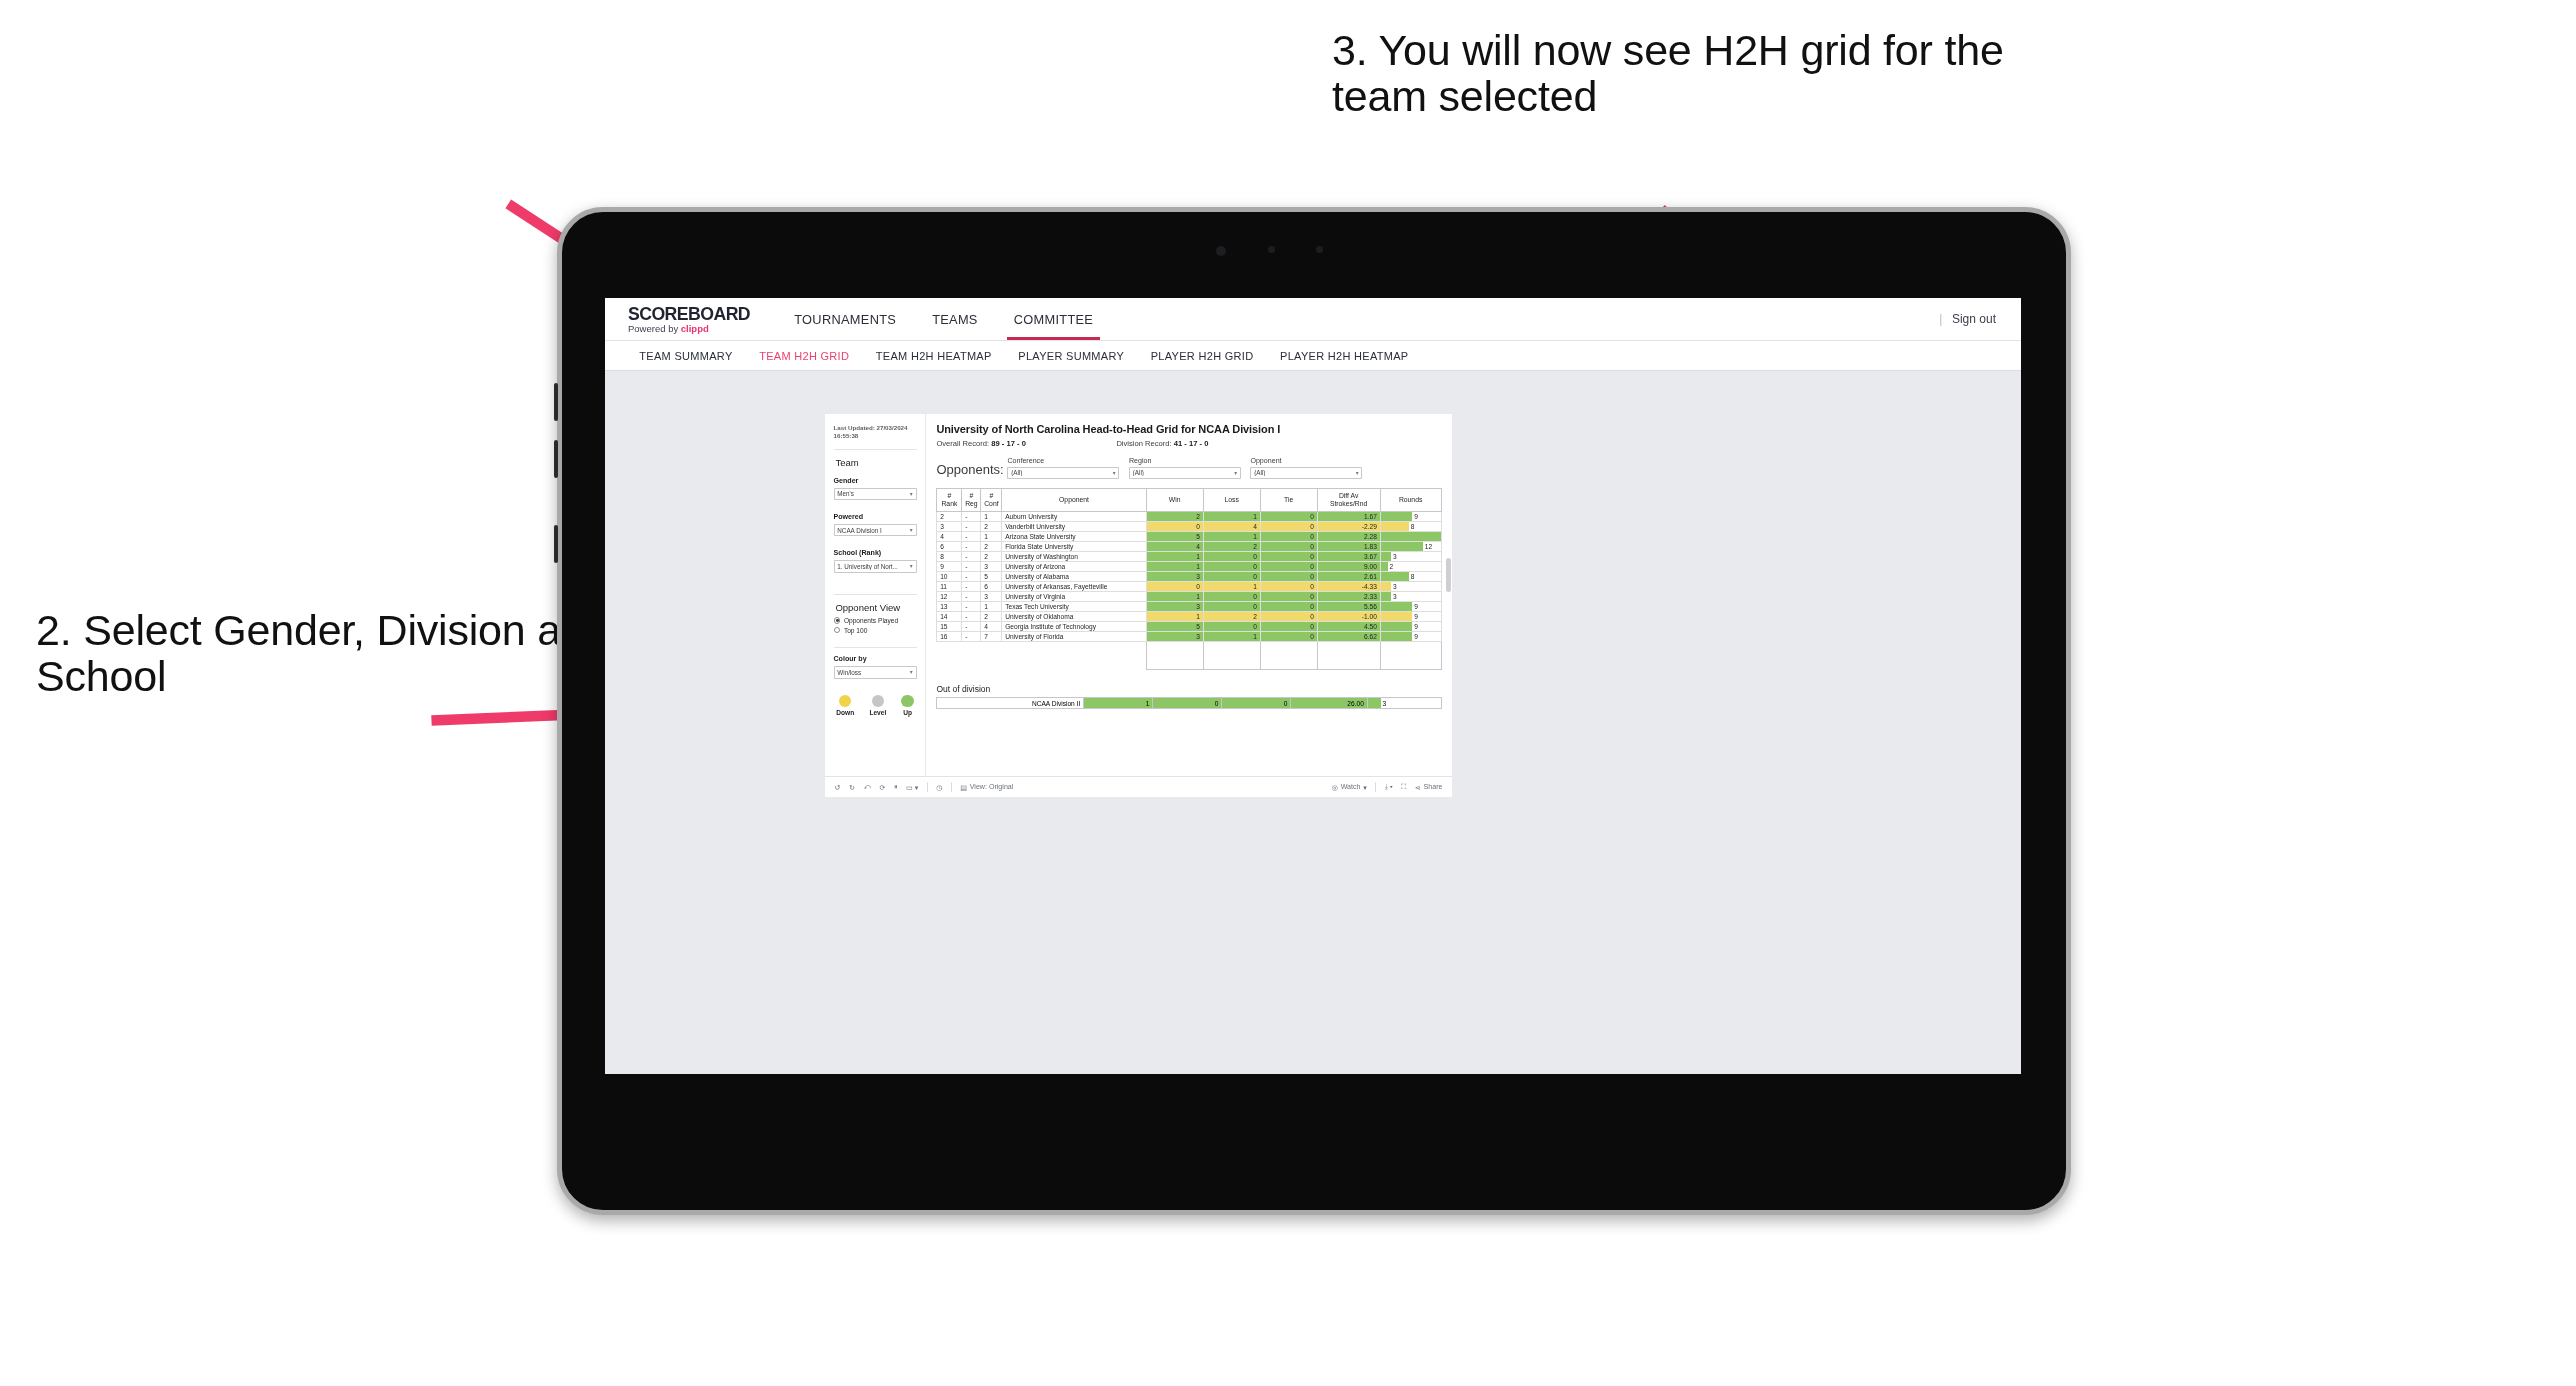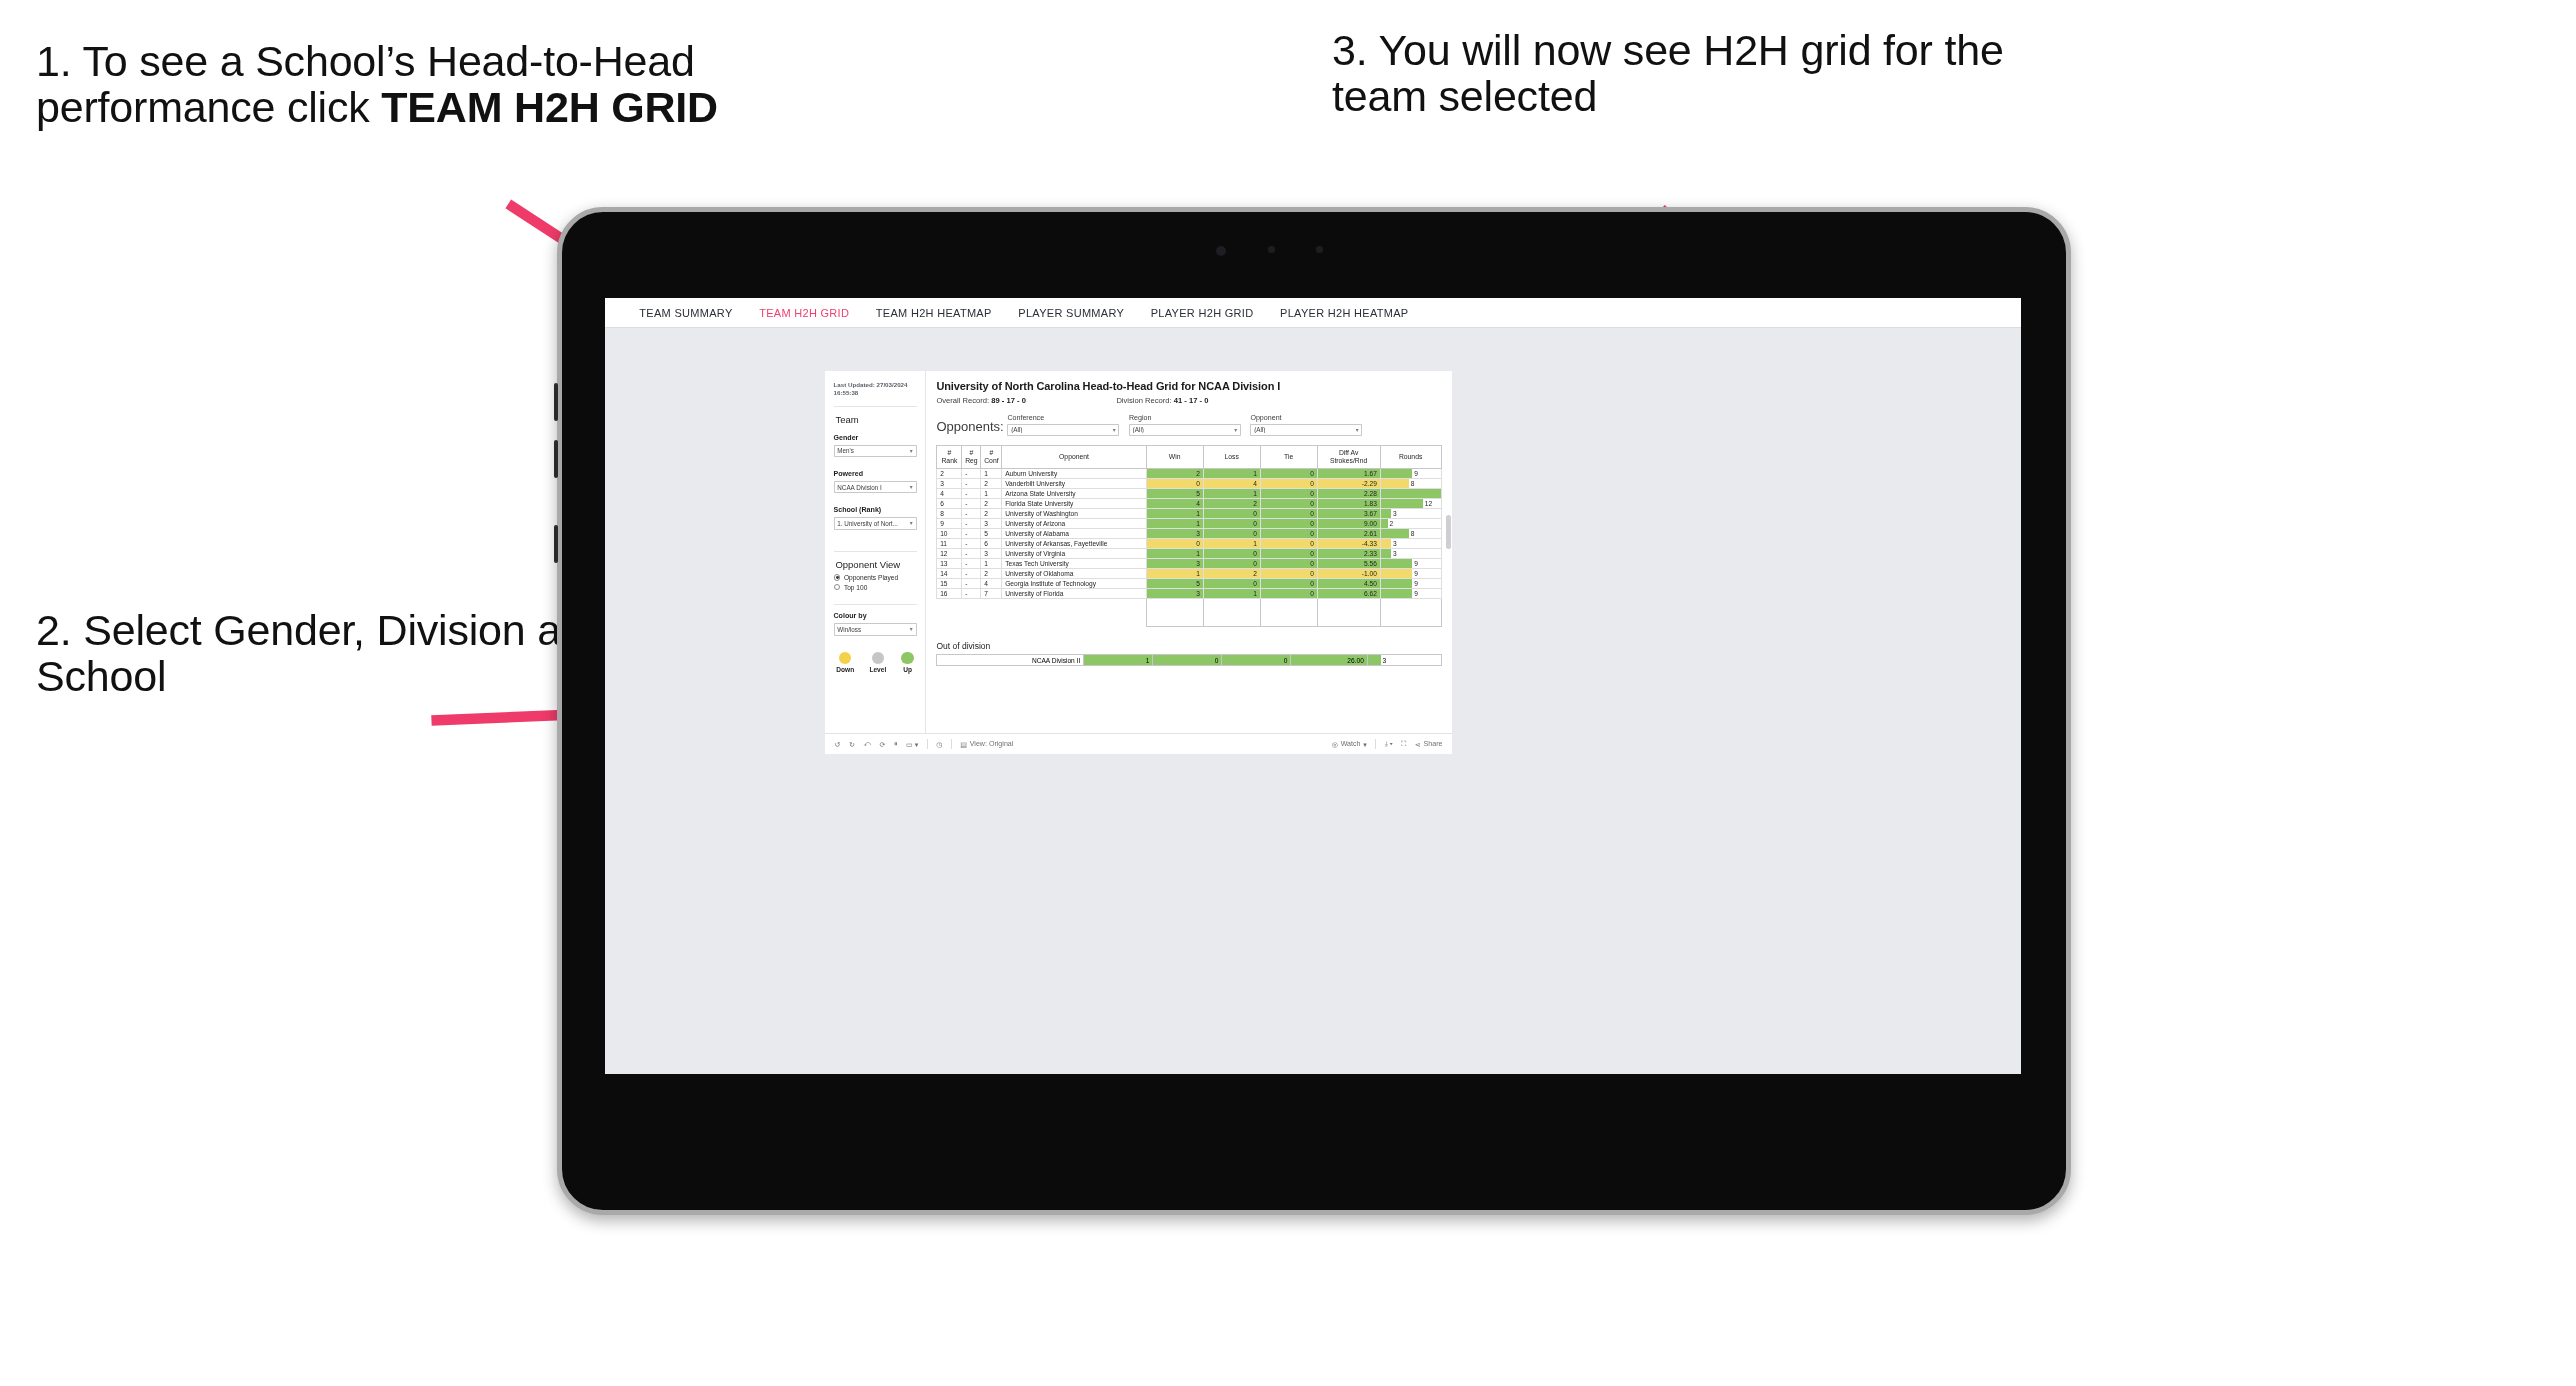--- a/index.html
+++ b/index.html
@@ -184,21 +184,20 @@
   .scroll-v {
     position:absolute; right:0.9px; top:144px; width:4.7px; height:34px;
     background:#cfcfd3; border-radius:2.8px;
   }
 </style>
 </head>
 <body>
 
 <div id="stage">
 
-  <div class="annot" id="annot1"><span>1. To see a School’s Head-to-Head performance click </span><b>TEAM H2H GRID</b></div>
 
   <div class="annot" id="annot2">2. Select Gender, Division and School</div>
 
   <div class="annot" id="annot3">3. You will now see H2H grid for the team selected</div>
 
   <svg class="arrow-svg" viewBox="0 0 2717 1462">
 
     <g>
       <path d="M536 215 L775 371" stroke="#ee3b69" stroke-width="11" fill="none"></path>
       <path d="M802 390 L742 352 L747 398 Z" fill="#ee3b69"></path>
@@ -218,20 +217,35 @@
   <div id="tablet">
     <div class="cam" style="left:654px;top:34px;"></div>
     <div class="cam" style="left:706px;top:34px;width:6.6px;height:6.6px;"></div>
     <div class="cam" style="left:754px;top:34px;width:6.6px;height:6.6px;"></div>
     <div class="btn-side" style="top:171px;height:38px;"></div>
     <div class="btn-side" style="top:228px;height:38px;"></div>
     <div class="btn-side" style="top:313px;height:38px;"></div>
 
     <div id="screen">
 
+      <div id="topnav">
+        <div class="logo-wrap">
+          <div class="logo-main">SCOREBOARD</div>
+          <div class="logo-sub"><span>Powered by </span><span class="brand">clippd</span></div>
+        </div>
+        <div class="nav-items">
+          <div class="nav-item">TOURNAMENTS</div>
+          <div class="nav-item">TEAMS</div>
+          <div class="nav-item active">COMMITTEE</div>
+        </div>
+        <div class="nav-right">
+          <span class="sep">|</span>
+          <span>Sign out</span>
+        </div>
+      </div>
 
       <div id="subnav">
         <div class="subnav-item">TEAM SUMMARY</div>
         <div class="subnav-item active">TEAM H2H GRID</div>
         <div class="subnav-item">TEAM H2H HEATMAP</div>
         <div class="subnav-item">PLAYER SUMMARY</div>
         <div class="subnav-item">PLAYER H2H GRID</div>
         <div class="subnav-item">PLAYER H2H HEATMAP</div>
       </div>
 

